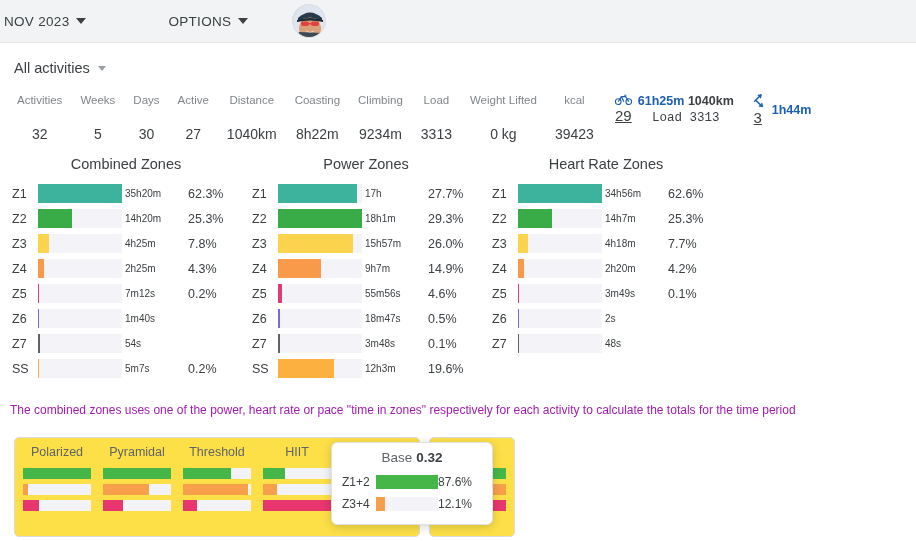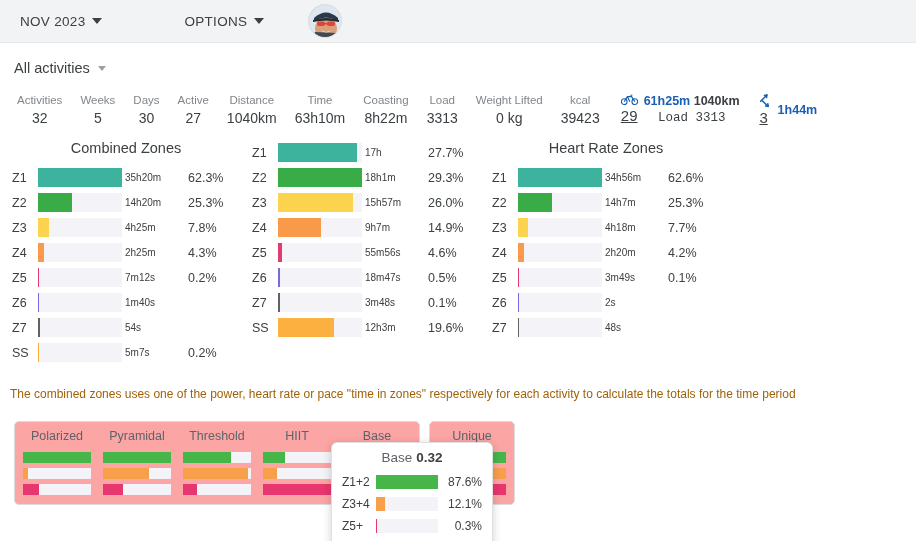--- a/index.html
+++ b/index.html
@@ -14,21 +14,21 @@
     position: relative;
   }
 
   
   .topbar {
     height: 43px;
     background: #f1f3f4;
     border-bottom: 1px solid #e4e6e8;
     display: flex;
     align-items: center;
-    padding: 0 18px;
+    padding: 0 2px;
   }
   .menu-item {
     display: flex;
     align-items: center;
     gap: 7px;
     font-size: 13.5px;
     letter-spacing: .3px;
     color: #3c4043;
     cursor: pointer;
     padding: 4px 2px;
@@ -85,21 +85,21 @@
   }
   .stat .lbl {
     font-size: 11.5px;
     color: #80868b;
     line-height: 15px;
   }
   .stat .val {
     font-size: 14px;
     color: #3c4043;
     line-height: 19px;
-    margin-top: 1px;
+    margin-top: 17px;
   }
   .sporttile {
     display: flex;
     align-items: flex-start;
     padding-left: 12px;
   }
   .sporttile .icoblk { text-align: center; padding-right: 6px; }
   .sporttile .ico { color: #1a5fb4; line-height: 13px; }
   .sporttile .cnt {
     font-size: 15px;
@@ -170,35 +170,35 @@
     text-align: left;
     font-size: 12.5px;
     color: #3c4043;
     flex: none;
   }
 
   
   .note {
     padding: 22px 10px 0 10px;
     font-size: 12px;
-    color: #a16207;
+    color: #a21caf;
   }
 
   
   .cards {
     display: flex;
     align-items: flex-start;
     padding: 20px 14px 0 14px;
     gap: 9px;
   }
   .card {
     border: 1px solid #dadce0;
     border-radius: 5px;
-    background: #fca5a5;
-    padding: 7px 8px 9px 8px;
+    background: #fde047;
+    padding: 7px 8px 25px 8px;
     display: flex;
     gap: 12px;
   }
   .dcol { width: 68px; }
   .dtitle {
     text-align: center;
     font-size: 12.5px;
     color: #5f6368;
     margin-bottom: 7px;
     height: 16px;
@@ -249,21 +249,20 @@
   .tt-track {
     width: 62px;
     height: 14px;
     background: #f4f4f8;
     position: relative;
     flex: none;
   }
   .tt-bar { position: absolute; left:0; top:0; bottom:0; min-width: 1px; }
   .tt-pct {
     flex: 1;
-    text-align: right;
     font-size: 12px;
     color: #3c4043;
   }
 </style>
 </head>
 <body>
 
 <div class="topbar">
   <div class="menu-item first">
     <span>NOV 2023</span>
@@ -317,26 +316,26 @@
   </div>
   <div class="stat">
     <div class="lbl">Active</div>
     <div class="val">27</div>
   </div>
   <div class="stat">
     <div class="lbl">Distance</div>
     <div class="val">1040km</div>
   </div>
   <div class="stat">
-    <div class="lbl">Time</div>
-    <div class="val">63h10m</div>
-  </div>
-  <div class="stat">
     <div class="lbl">Coasting</div>
     <div class="val">8h22m</div>
+  </div>
+  <div class="stat">
+    <div class="lbl">Climbing</div>
+    <div class="val">9234m</div>
   </div>
   <div class="stat">
     <div class="lbl">Load</div>
     <div class="val">3313</div>
   </div>
   <div class="stat">
     <div class="lbl">Weight Lifted</div>
     <div class="val">0 kg</div>
   </div>
   <div class="stat">
@@ -446,20 +445,21 @@
       <div class="zname">SS</div>
       <div class="ztrack">
           <div class="zbar" style="width:1.5%;background:#fbb040"></div>
         </div>
       <div class="ztime">5m7s</div>
       <div class="zpct">0.2%</div>
     </div>
   </div>
 
   <div class="zonecol">
+    <div class="zonetitle">Power Zones</div>
     <div class="zrow">
       <div class="zname">Z1</div>
       <div class="ztrack">
           <div class="zbar" style="width:94.5%;background:#3db39e"></div>
         </div>
       <div class="ztime">17h</div>
       <div class="zpct">27.7%</div>
     </div>
     <div class="zrow">
       <div class="zname">Z2</div>
@@ -674,20 +674,13 @@
       </div>
     <div class="tt-pct">87.6%</div>
   </div>
   <div class="tt-row">
     <div class="tt-name">Z3+4</div>
     <div class="tt-track">
         <div class="tt-bar" style="width:14%;background:#f89f4c"></div>
       </div>
     <div class="tt-pct">12.1%</div>
   </div>
-  <div class="tt-row">
-    <div class="tt-name">Z5+</div>
-    <div class="tt-track">
-        <div class="tt-bar" style="width:2%;background:#e8366f"></div>
-      </div>
-    <div class="tt-pct">0.3%</div>
-  </div>
 </div>
 
 </body></html>

